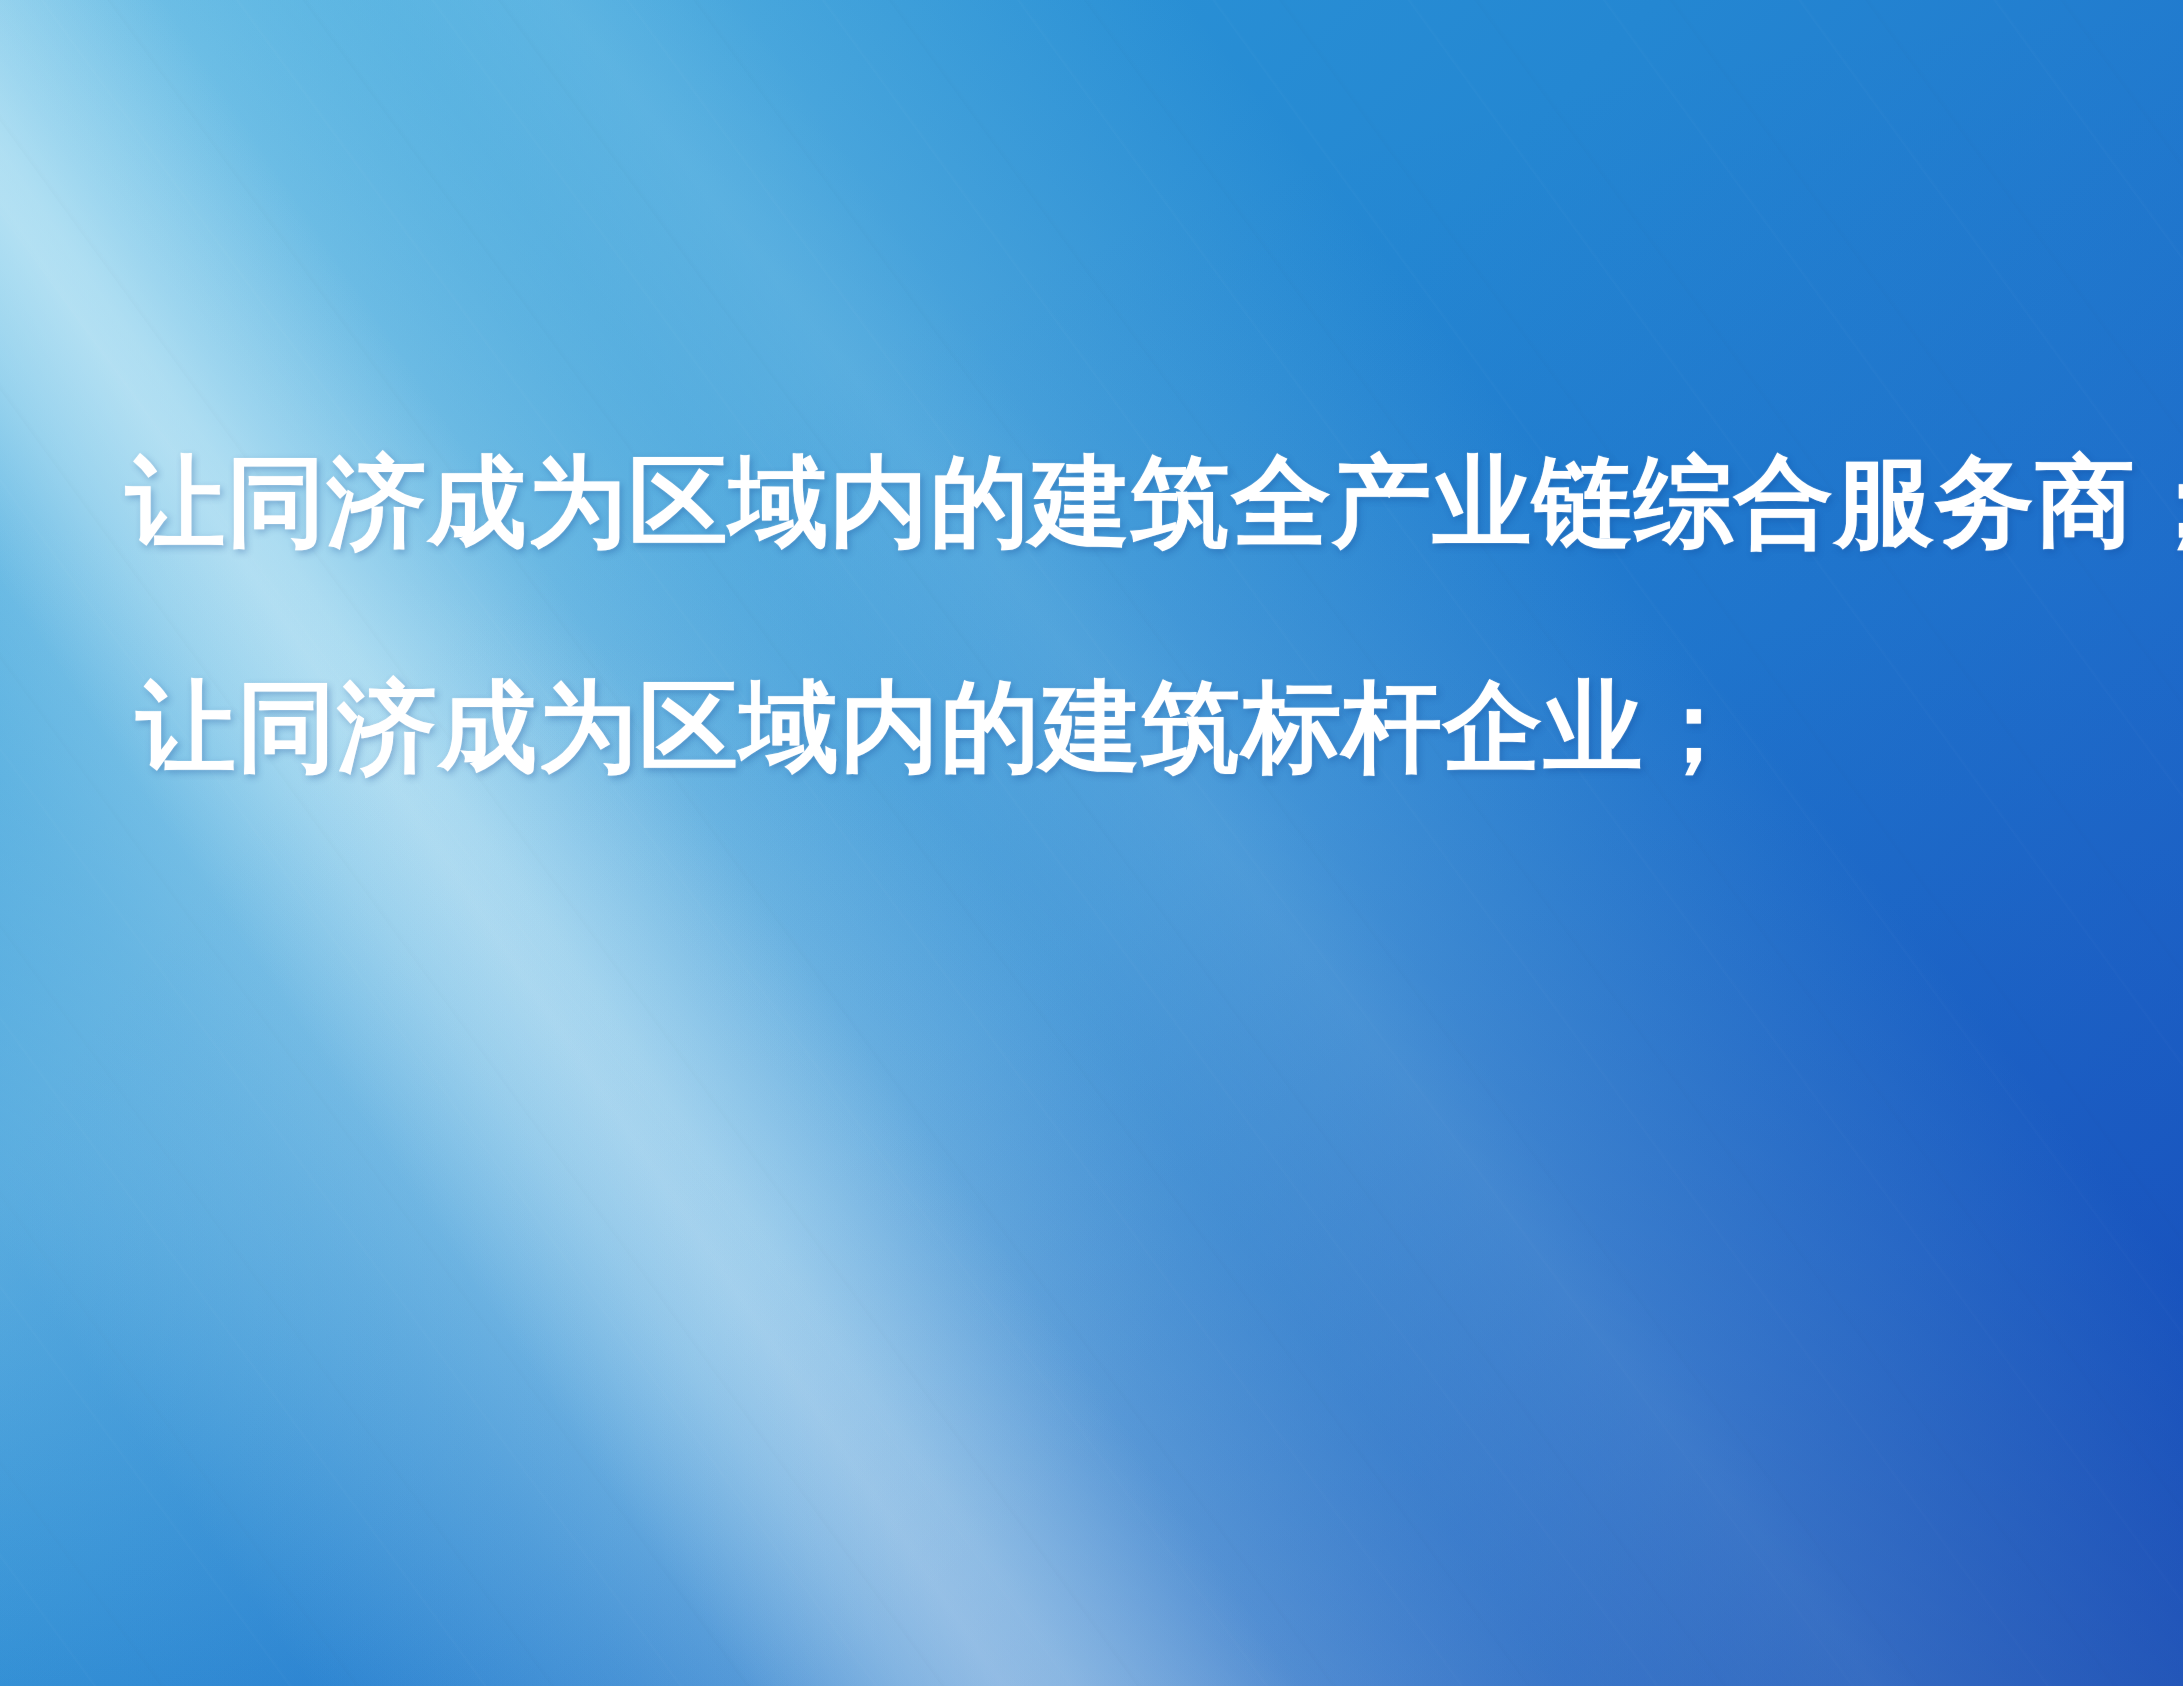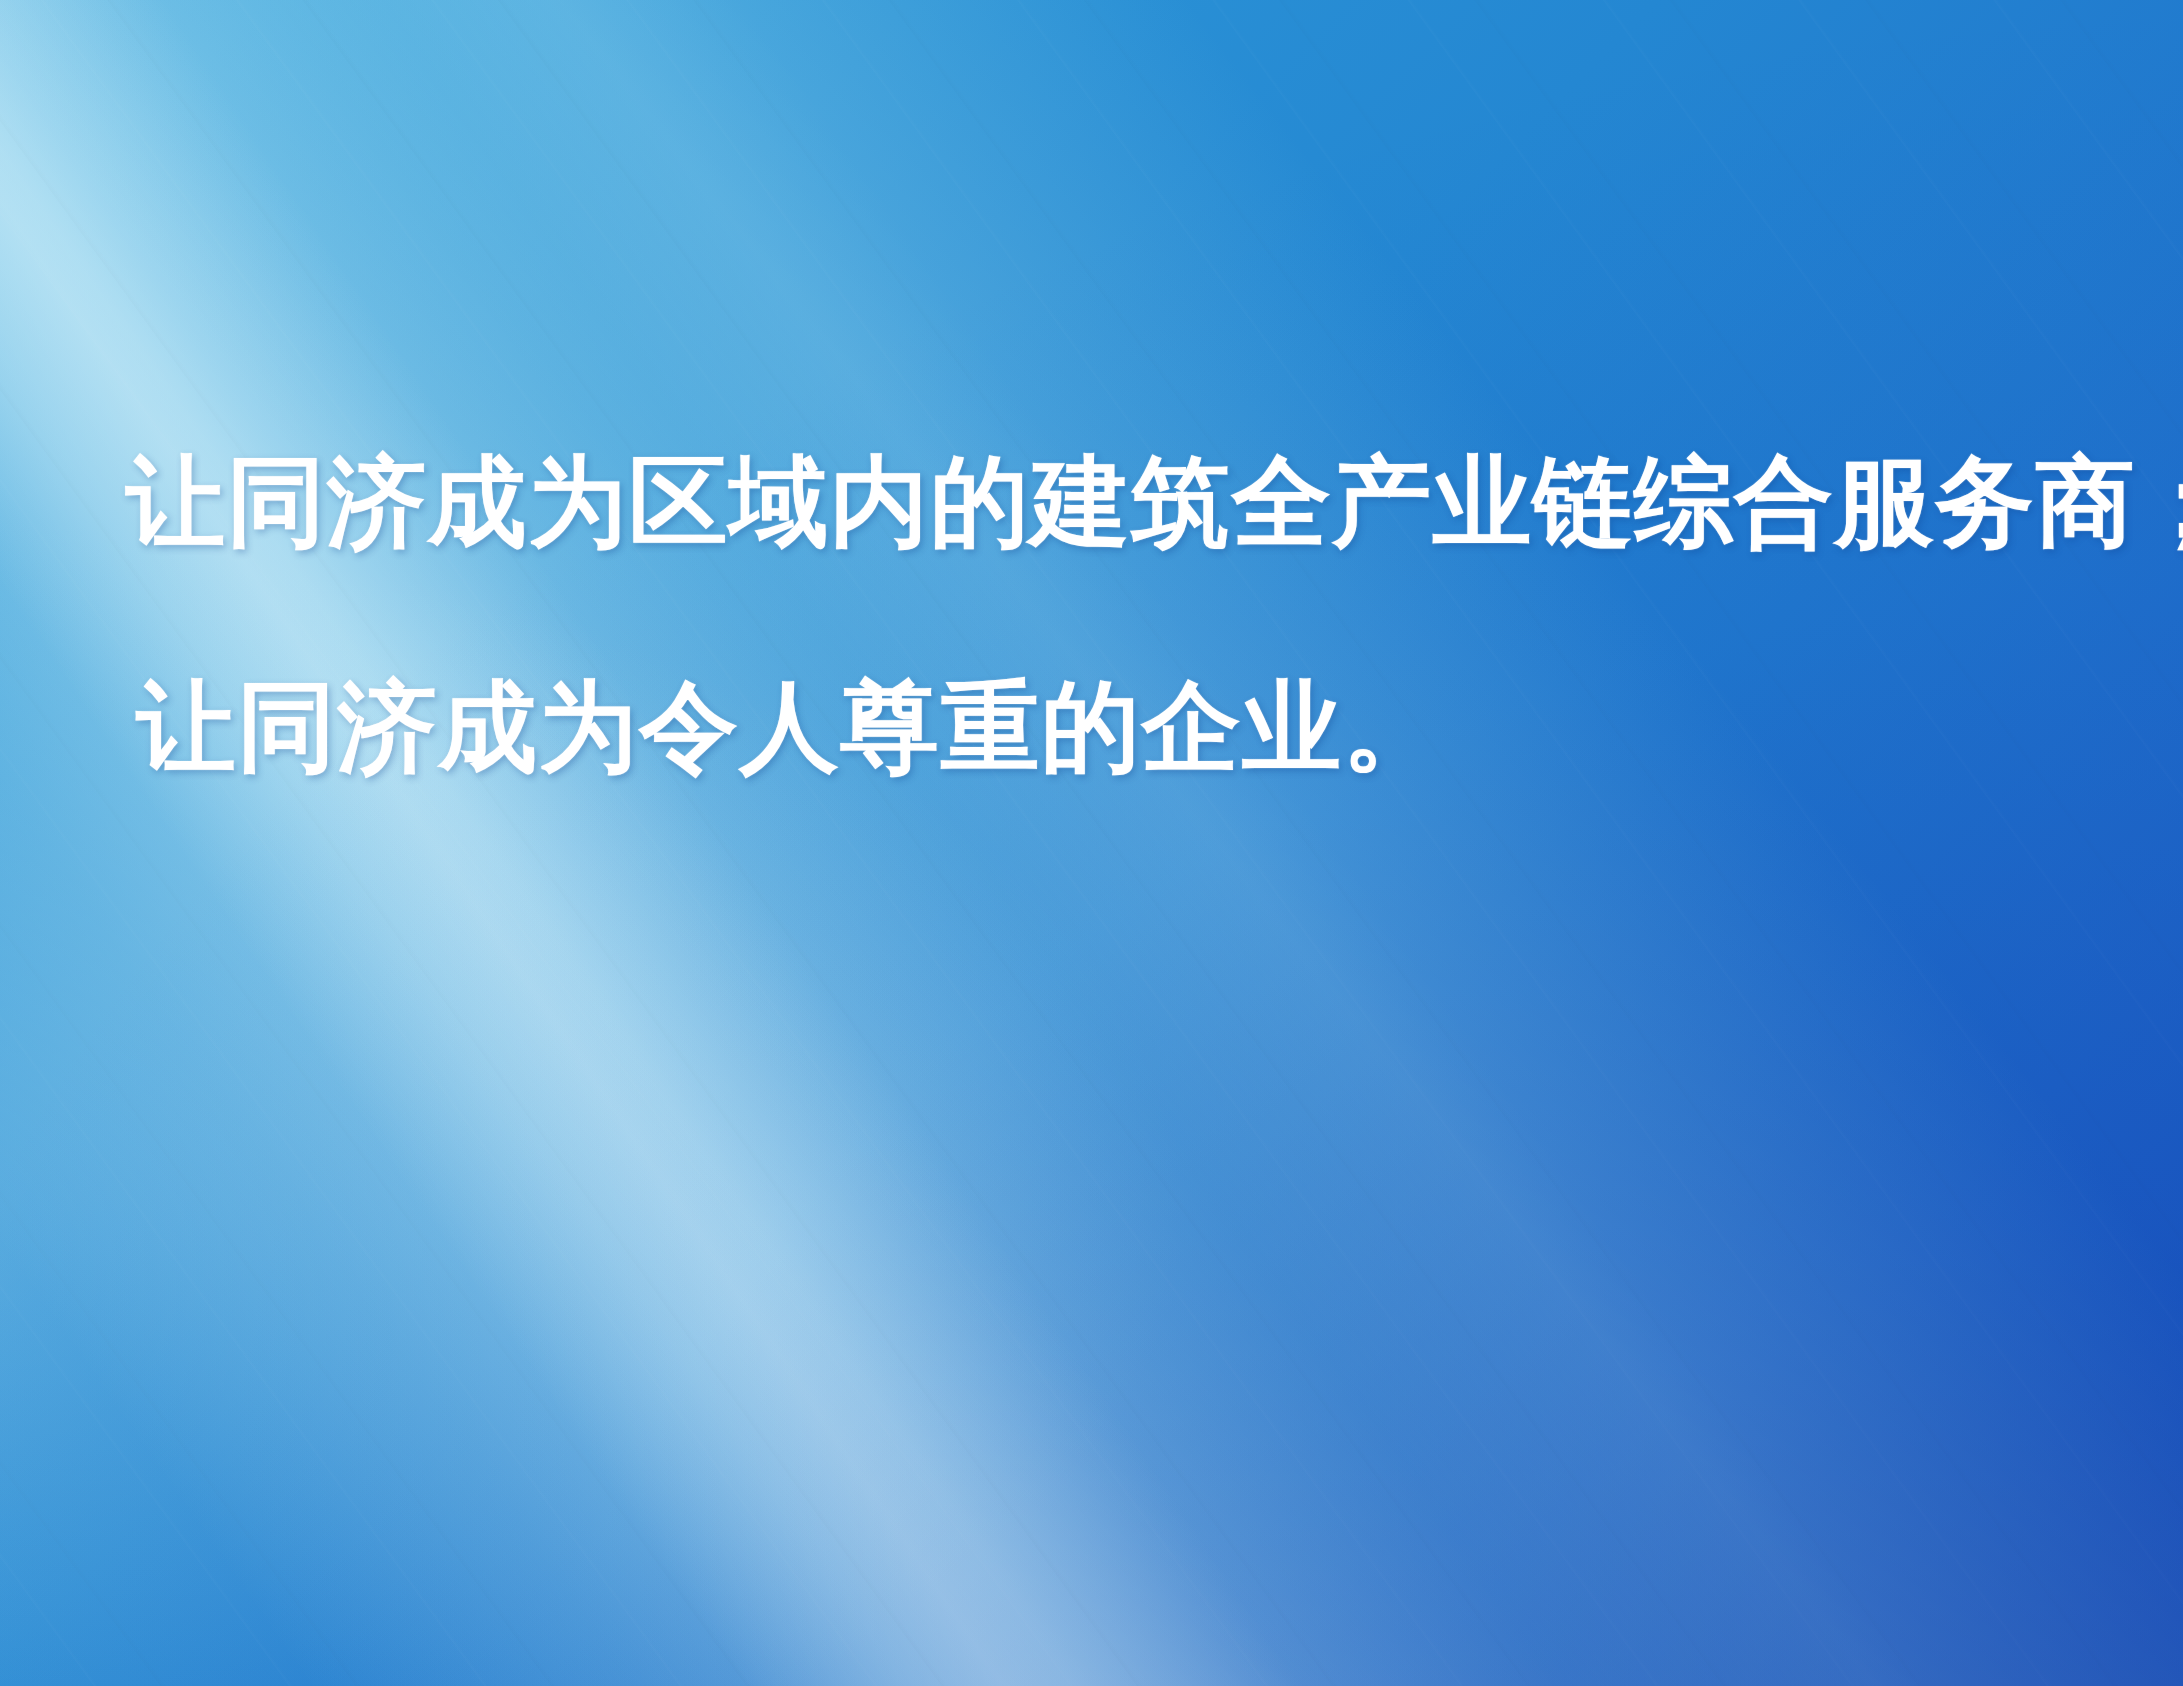--- a/index.html
+++ b/index.html
@@ -149,17 +149,17 @@
   <div class="bg-layer bg-base"></div>
   <div class="bg-layer bg-band-main"></div>
   <div class="bg-layer bg-band-secondary"></div>
   <div class="bg-layer bg-streak"></div>
   <div class="bg-layer bg-ridges"></div>
   <div class="bg-layer bg-lift"></div>
   <div class="bg-layer bg-vignette"></div>
 
   <div class="text-block">
     <div class="line line-1">让同济成为区域内的建筑全产业链综合服务商；</div>
-    <div class="line line-3">让同济成为令人尊重的企业。</div>
+    <div class="line line-2">让同济成为区域内的建筑标杆企业；</div>
   </div>
 
 </div>
 
 
 </body></html>

